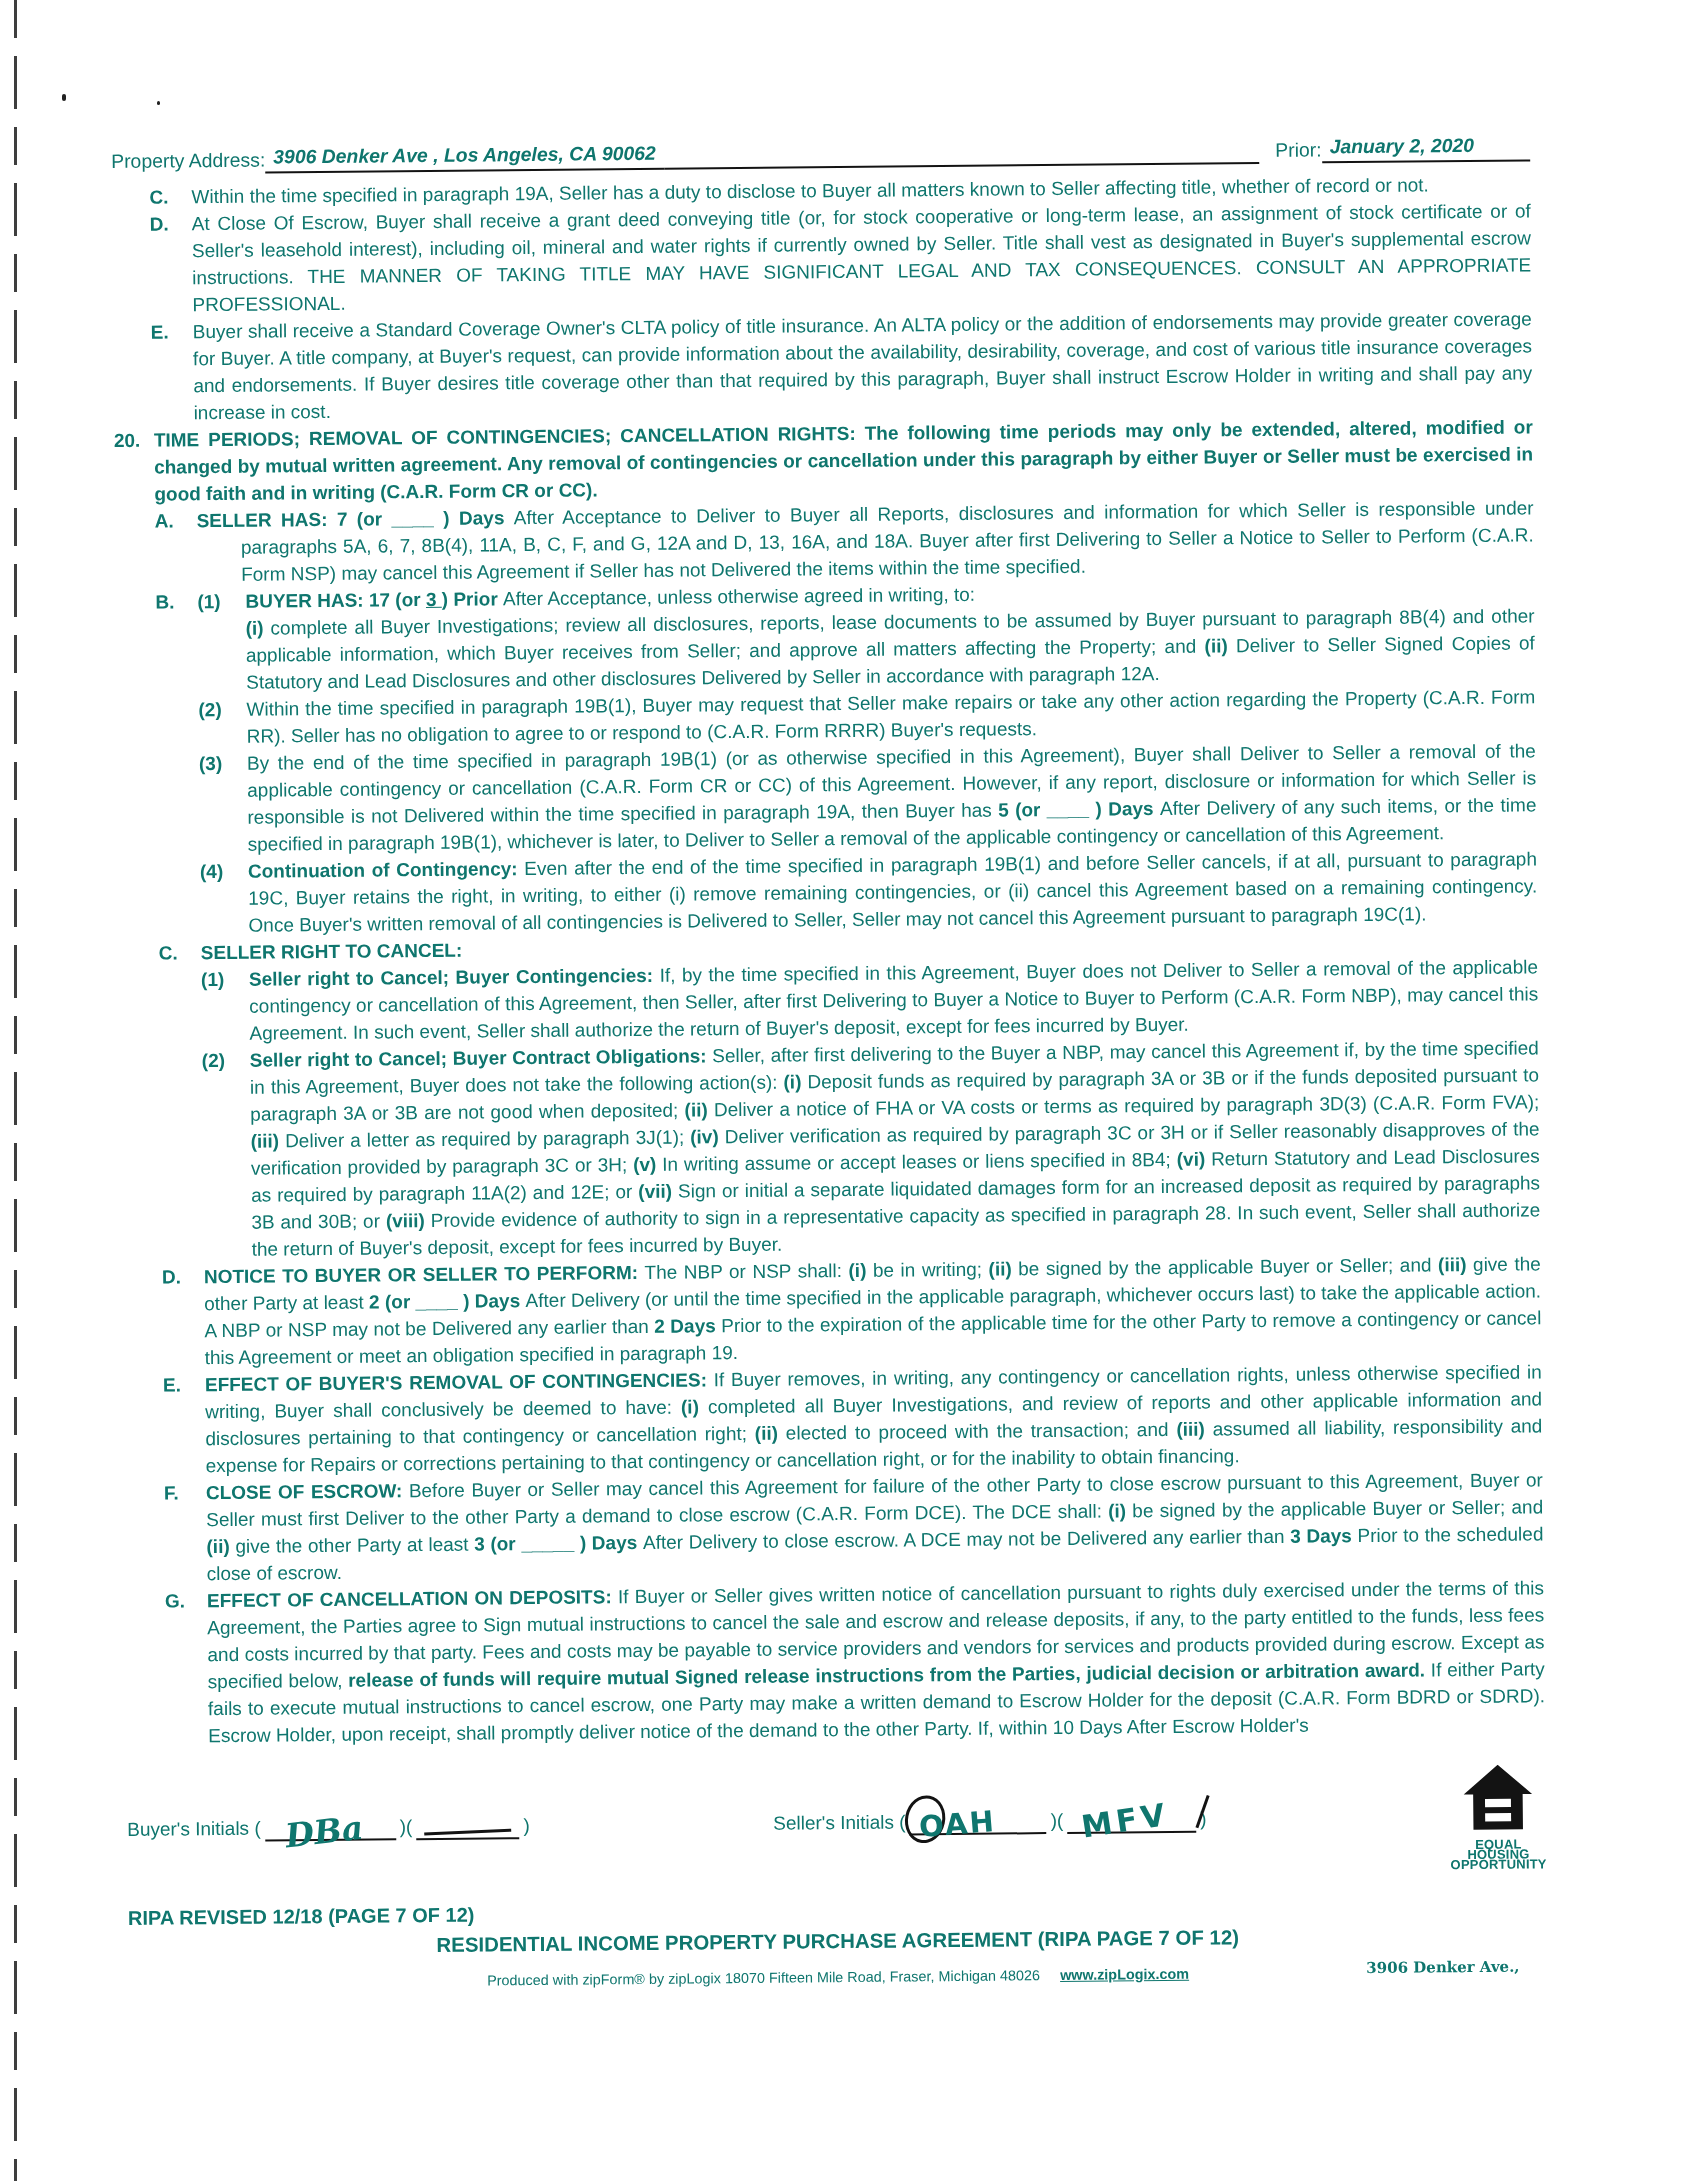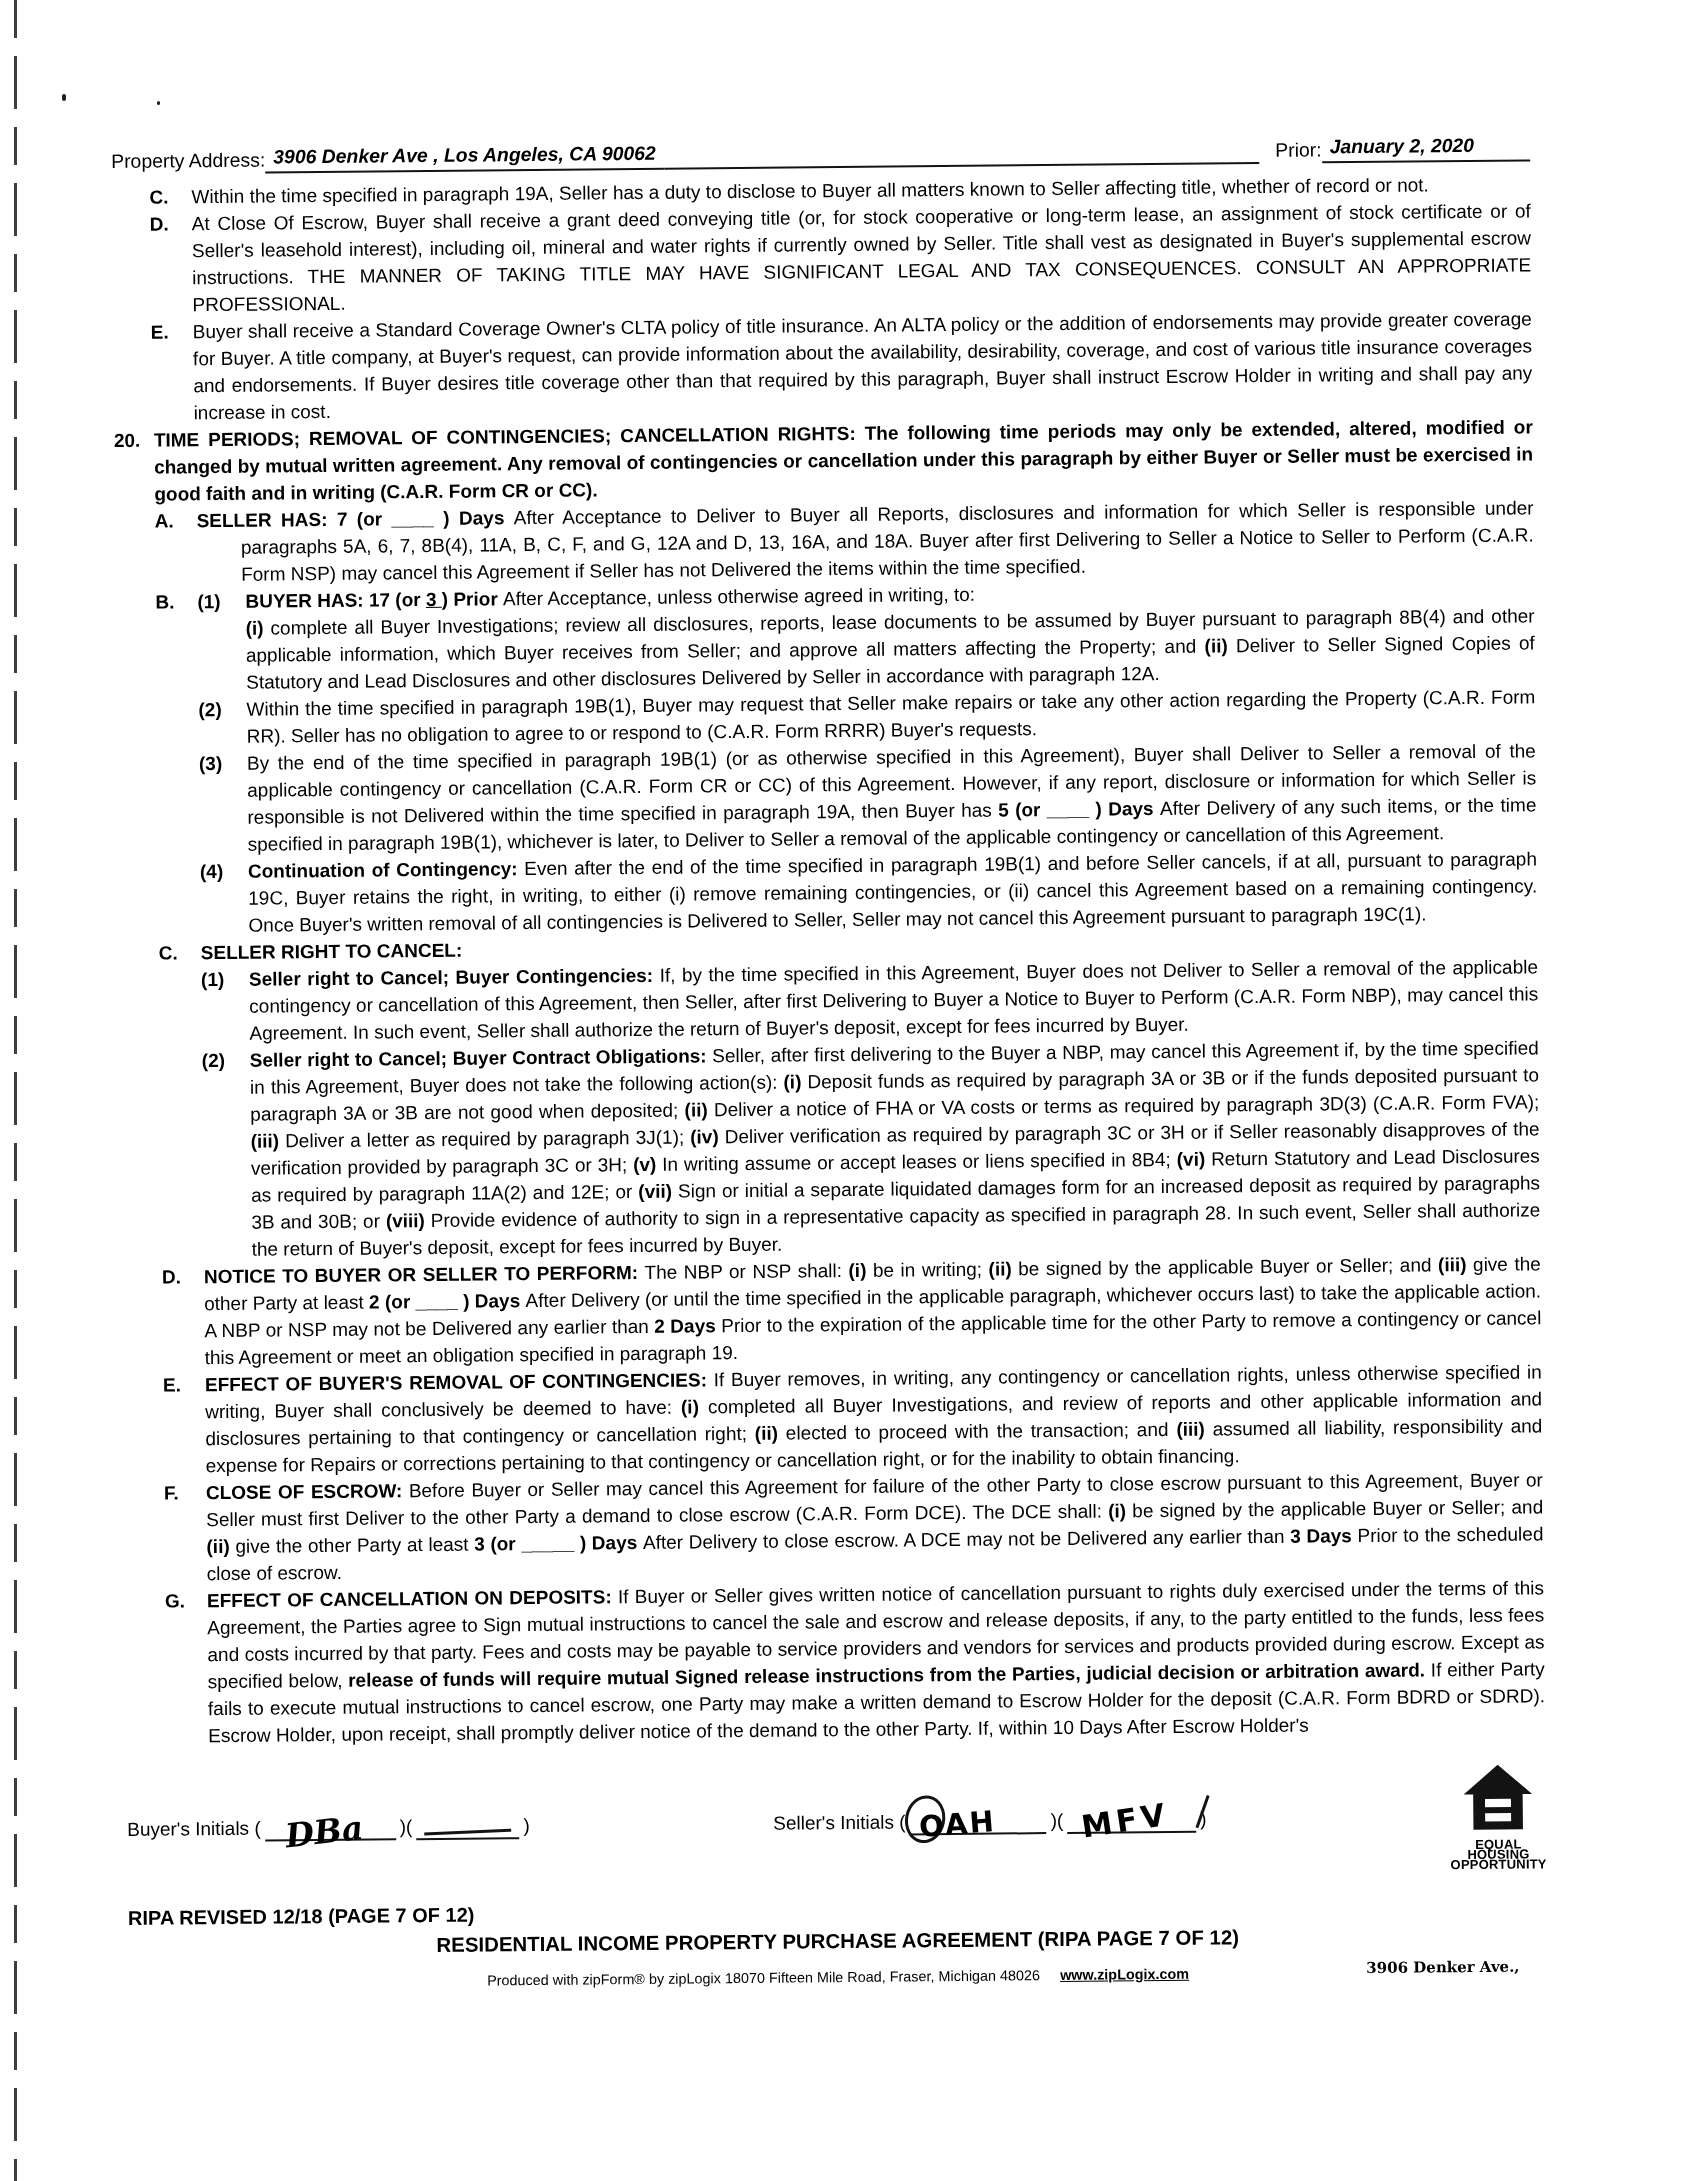--- a/index.html
+++ b/index.html
@@ -1,16 +1,16 @@
 <!DOCTYPE html>
 <html><head>
 <meta charset="utf-8">
 <style>
   html,body{margin:0;padding:0;background:#ffffff;}
-  .page{position:relative;width:1688px;height:2181px;background:#fff;color:#000000;
+  .page{position:relative;width:1688px;height:2181px;background:#fff;color:#0f766e;
         font-family:"Liberation Sans",sans-serif;overflow:hidden;}
   
   .edge-line{position:absolute;left:14px;top:0;bottom:0;width:3px;
     background:repeating-linear-gradient(180deg,#1c1c1c 0 38px,transparent 38px 56px,#1c1c1c 56px 109px,transparent 109px 127px);
     opacity:.85;}
   .speck{position:absolute;background:#222;border-radius:2px;}
   .sp1{left:62px;top:94px;width:4px;height:7px;}
   .sp2{left:157px;top:101px;width:3px;height:4px;}
 
   .content{position:absolute;left:111px;top:145px;width:1419px;

